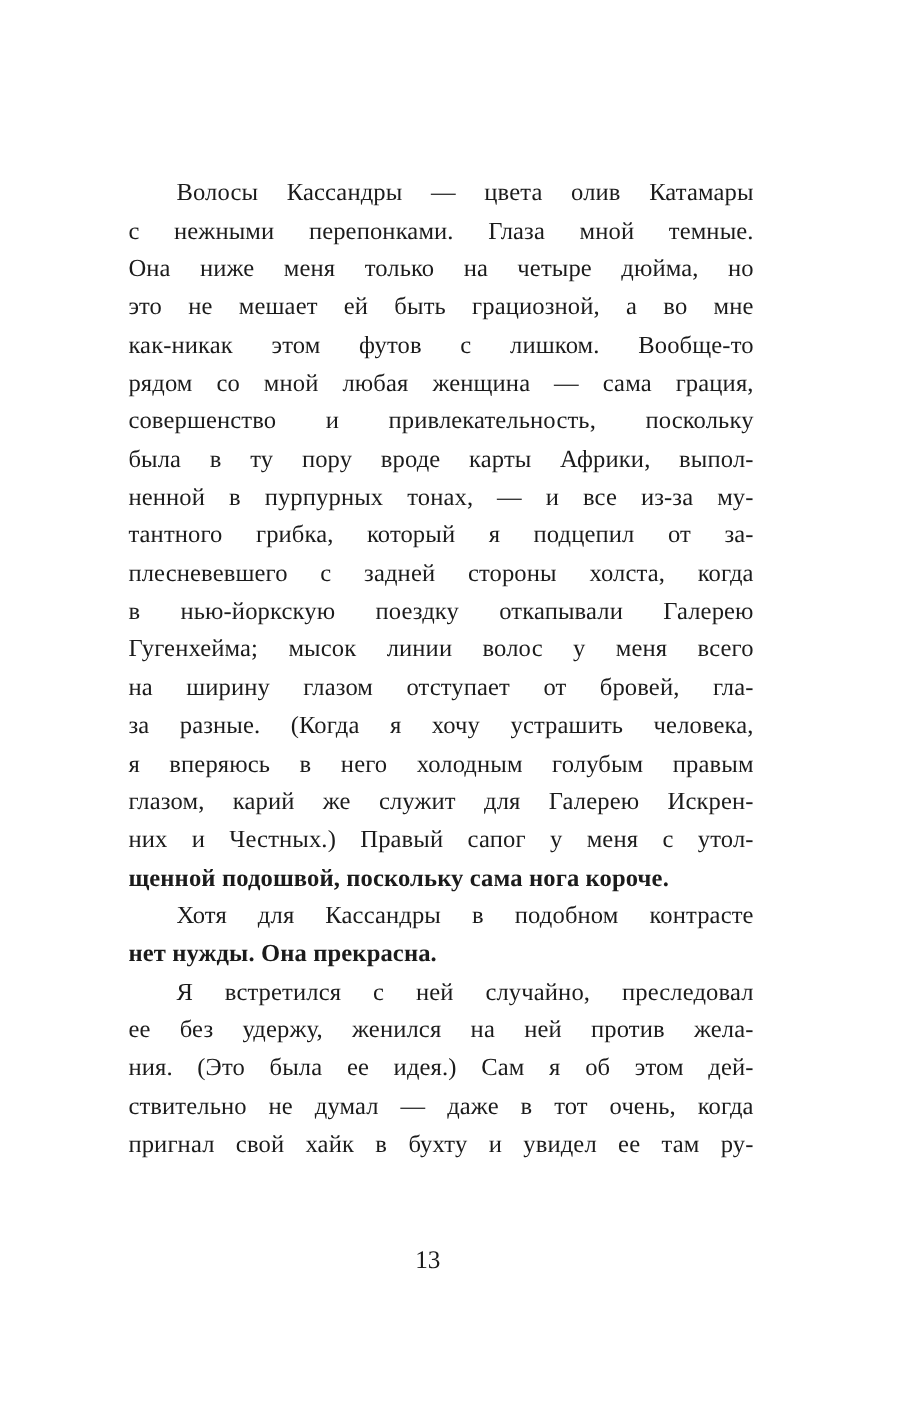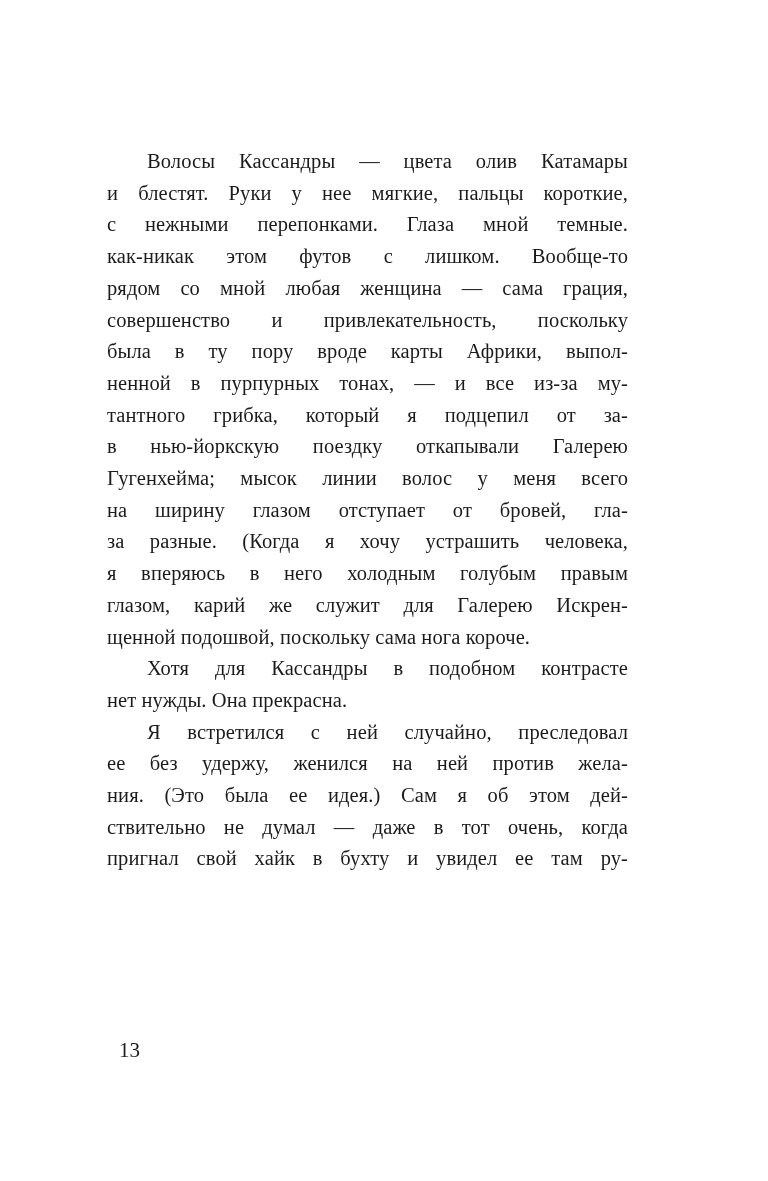--- a/index.html
+++ b/index.html
@@ -30,55 +30,59 @@
       letter-spacing: 0.1px;
       margin-top: 20px;
     }
     .line {
       text-align: justify;
       text-align-last: justify;
       min-height: 31.7px;
     }
     .line.last-line {
       text-align-last: left;
+      font-weight: bold;
     }
     .line.indent {
       text-indent: 40px;
     }
     .page-number {
       position: absolute;
-      left: 119px;
+      left: 99px;
       top: 1038px;
       width: 521px;
-      text-align: left;
+      text-align: center;
       font-size: 21px;
       padding-right: 6px;
       box-sizing: border-box;
     }
   </style>
 </head>
 <body>
 
 <div class="page">
   <div class="text-block">
       <div class="line indent">Волосы Кассандры — цвета олив Катамары</div>
-      <div class="line">и блестят. Руки у нее мягкие, пальцы короткие,</div>
       <div class="line">с нежными перепонками. Глаза мной темные.</div>
+      <div class="line">Она ниже меня только на четыре дюйма, но</div>
+      <div class="line">это не мешает ей быть грациозной, а во мне</div>
       <div class="line">как-никак этом футов с лишком. Вообще-то</div>
       <div class="line">рядом со мной любая женщина — сама грация,</div>
       <div class="line">совершенство и привлекательность, поскольку</div>
       <div class="line">была в ту пору вроде карты Африки, выпол-</div>
       <div class="line">ненной в пурпурных тонах, — и все из-за му-</div>
       <div class="line">тантного грибка, который я подцепил от за-</div>
+      <div class="line">плесневевшего с задней стороны холста, когда</div>
       <div class="line">в нью-йоркскую поездку откапывали Галерею</div>
       <div class="line">Гугенхейма; мысок линии волос у меня всего</div>
       <div class="line">на ширину глазом отступает от бровей, гла-</div>
       <div class="line">за разные. (Когда я хочу устрашить человека,</div>
       <div class="line">я вперяюсь в него холодным голубым правым</div>
       <div class="line">глазом, карий же служит для Галерею Искрен-</div>
+      <div class="line">них и Честных.) Правый сапог у меня с утол-</div>
       <div class="line last-line">щенной подошвой, поскольку сама нога короче.</div>
       <div class="line indent">Хотя для Кассандры в подобном контрасте</div>
       <div class="line last-line">нет нужды. Она прекрасна.</div>
       <div class="line indent">Я встретился с ней случайно, преследовал</div>
       <div class="line">ее без удержу, женился на ней против жела-</div>
       <div class="line">ния. (Это была ее идея.) Сам я об этом дей-</div>
       <div class="line">ствительно не думал — даже в тот очень, когда</div>
       <div class="line">пригнал свой хайк в бухту и увидел ее там ру-</div>
     </div>
   <div class="page-number">13</div>

